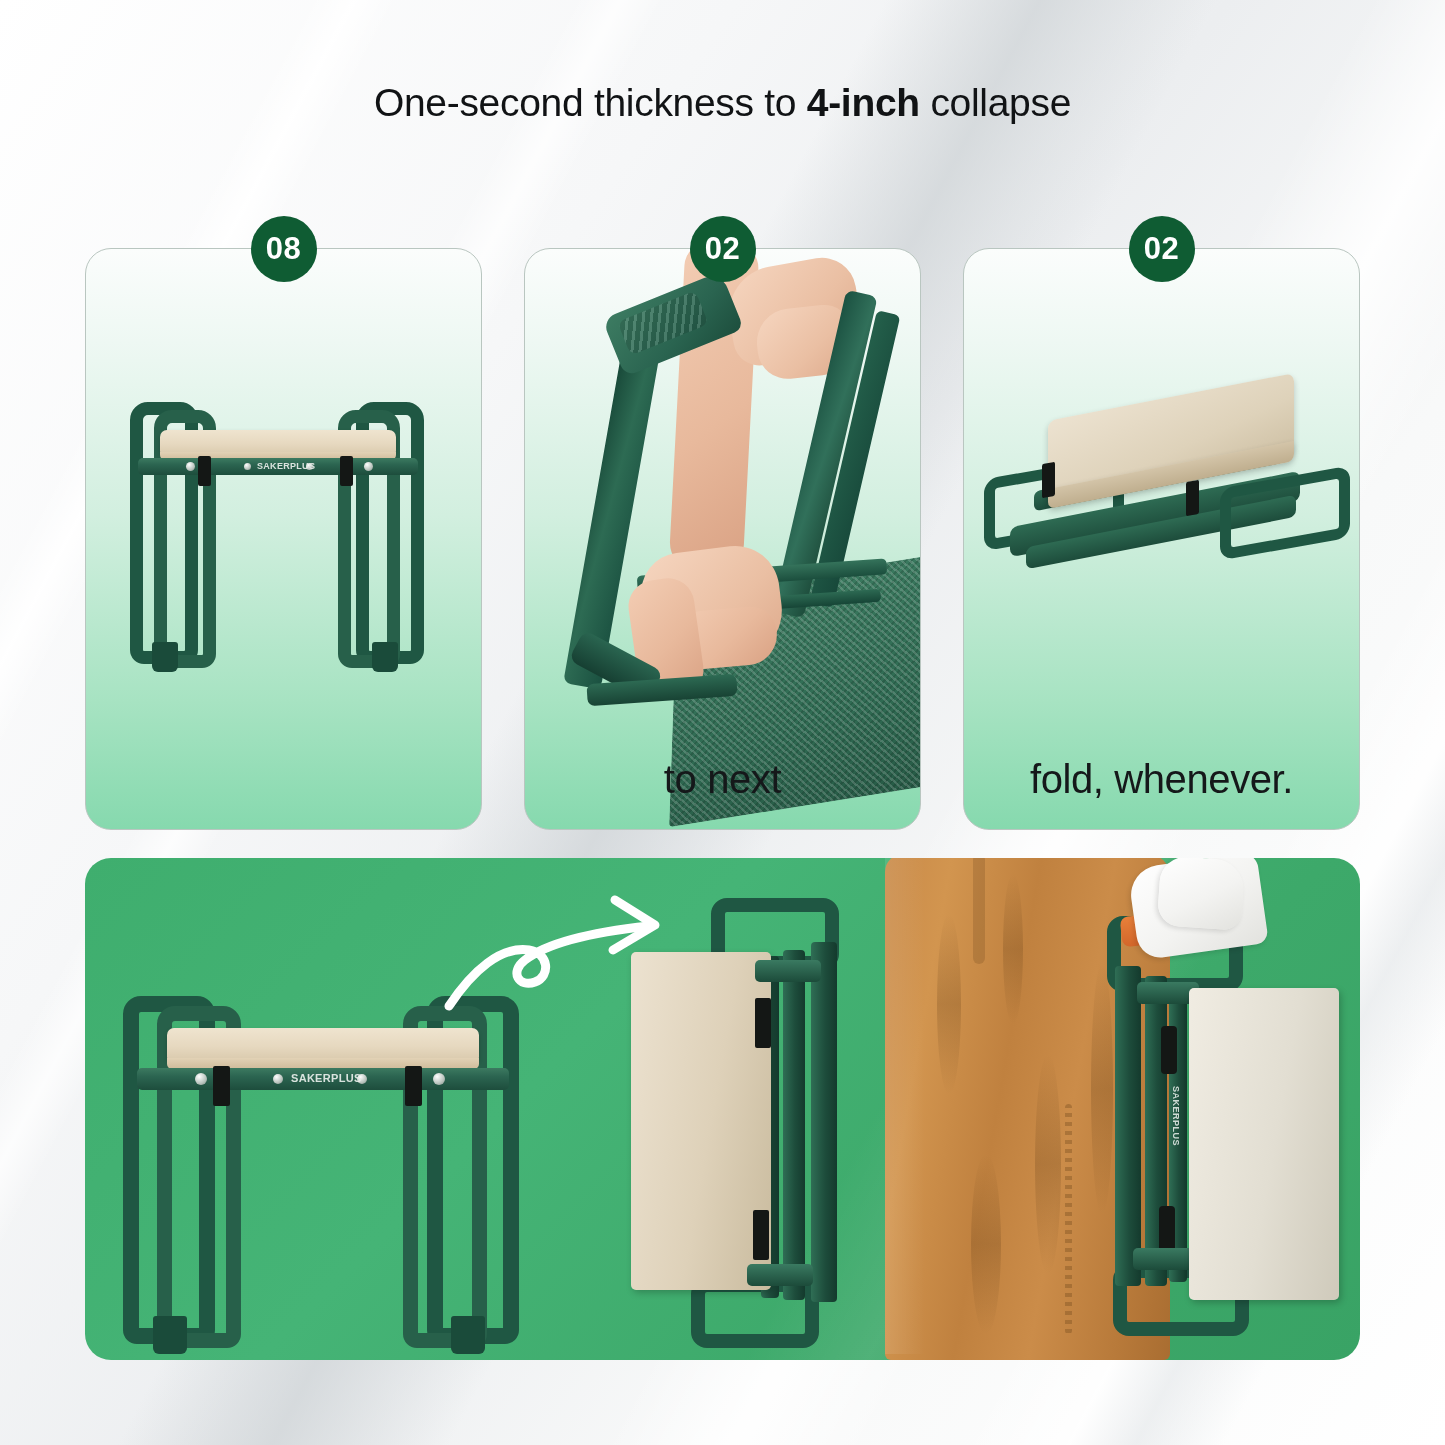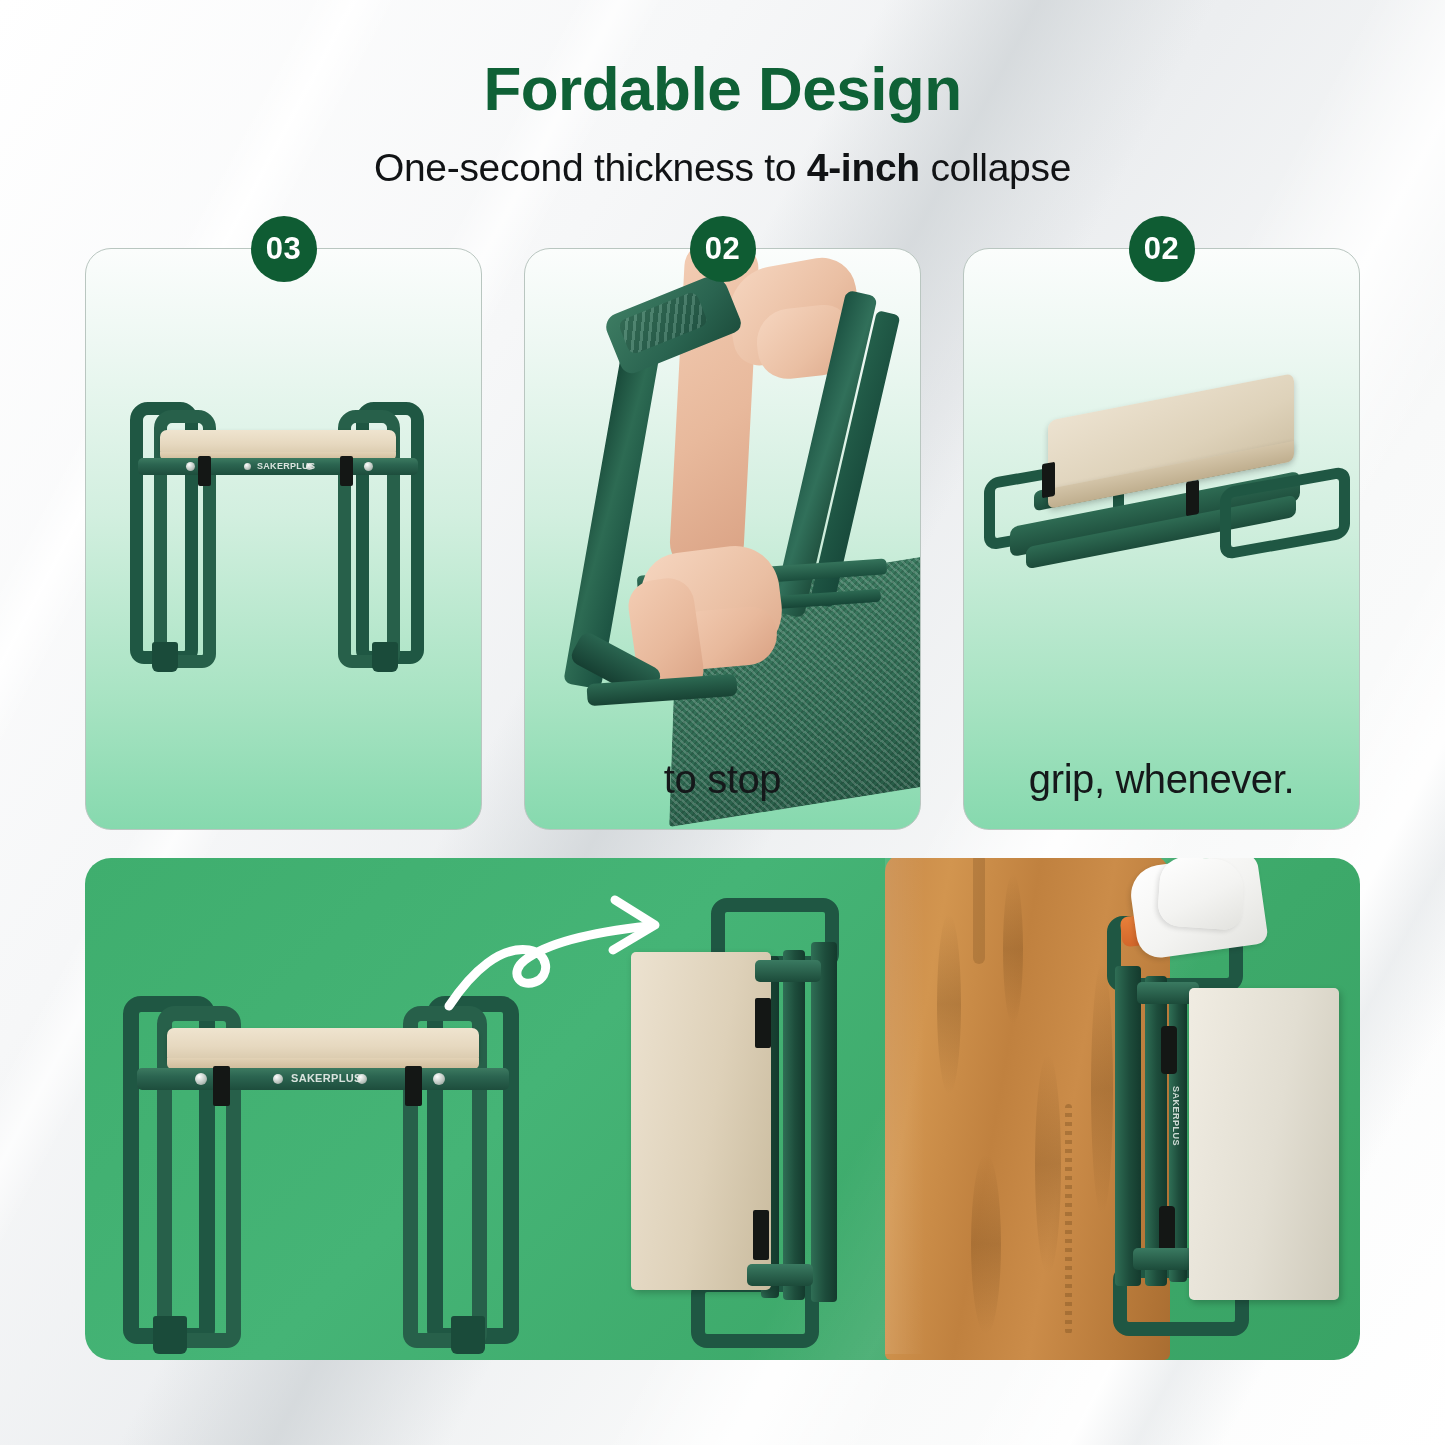--- a/index.html
+++ b/index.html
@@ -276,21 +276,20 @@
   
   .arrow { position: absolute; }
 </style>
 </head>
 <body>
 
 <div class="bg"></div>
 <div class="bg2"></div>
 
 <div class="header">
-  <h1 class="title">Fordable Design</h1>
   <p class="subtitle"><span>One-second thickness to </span><b>4-inch</b><span> collapse</span></p>
 </div>
 
 <div class="row">
 
   <div class="panel noclip">
     <div class="panel-inner">
 
       <div class="kn" style="left:38px; top:145px; width:320px; height:290px;">
 
@@ -314,21 +313,21 @@
         <div class="rivet" style="left:240px; top:68px; width:9px; height:9px;"></div>
         <div class="rivet" style="left:120px; top:69px; width:7px; height:7px;"></div>
         <div class="rivet" style="left:182px; top:69px; width:7px; height:7px;"></div>
 
         <div class="logo" style="left:133px; top:67px;">SAKERPLUS</div>
 
         <div class="foot" style="left:28px; top:248px; width:26px; height:30px;"></div>
         <div class="foot" style="left:248px; top:248px; width:26px; height:30px;"></div>
       </div>
     </div>
-    <div class="badge">03</div>
+    <div class="badge">08</div>
   </div>
 
   <div class="panel noclip">
     <div class="panel-inner">
 
       <div class="skin" style="left:152px; top:-6px; width:74px; height:330px; border-radius:24px 24px 30px 30px; transform:rotate(3deg);"></div>
 
       <div class="skin2" style="left:204px; top:14px; width:130px; height:96px; border-radius:48px 34px 40px 26px; transform:rotate(-10deg);"></div>
       <div class="skin2" style="left:232px; top:58px; width:96px; height:70px; border-radius:34px 28px 34px 30px; transform:rotate(-6deg);"></div>
 
@@ -350,21 +349,21 @@
       <div class="skin" style="left:148px; top:360px; width:104px; height:58px; border-radius:30px 26px 30px 28px; transform:rotate(-5deg);"></div>
 
       <div class="skin" style="left:108px; top:330px; width:66px; height:118px; border-radius:26px; transform:rotate(-8deg);"></div>
 
       <div style="position:absolute; left:46px; top:400px; width:90px; height:34px; background:linear-gradient(180deg,#2a6550,#163f32); border-radius:10px; transform:rotate(28deg);"></div>
       <div style="position:absolute; left:62px; top:430px; width:150px; height:22px; background:linear-gradient(180deg,#2d6a53,#184334); border-radius:7px; transform:rotate(-4deg);"></div>
       <div class="rivet" style="position:absolute; left:188px; top:492px; width:12px; height:12px;"></div>
     </div>
     <div class="badge">02</div>
     <div class="caption">
-      <div>to stop</div>
+      <div>to next</div>
     </div>
   </div>
 
   <div class="panel noclip">
     <div class="panel-inner">
       <div class="flat" style="left:18px; top:130px; width:370px; height:230px;">
 
         <div class="loop" style="left:2px; top:88px; width:140px; height:72px; transform: skewY(-10deg);"></div>
 
         <div class="frame" style="left:28px; top:120px; width:290px; height:30px; transform: skewY(-11deg); border-radius:8px;"></div>
@@ -383,21 +382,21 @@
         <div class="pad" style="left:66px; top:86px; width:246px; height:20px; transform: skewY(-11deg); background:linear-gradient(180deg,#d3c4a8,#bfae8e); border-radius:0 0 7px 7px;"></div>
 
         <div class="kn">
           <div class="strap" style="left:60px; top:84px; width:13px; height:34px; transform: skewY(-11deg);"></div>
           <div class="strap" style="left:204px; top:102px; width:13px; height:34px; transform: skewY(-11deg);"></div>
         </div>
       </div>
     </div>
     <div class="badge">02</div>
     <div class="caption">
-      <div>grip, whenever.</div>
+      <div>fold, whenever.</div>
     </div>
   </div>
 </div>
 
 <div class="bottom">
   <div class="sheen"></div>
 
   <div class="kn" style="left:30px; top:128px; width:430px; height:370px;">
     <div class="leg" style="left:8px; top:10px; width:92px; height:348px; border-width:16px;"></div>
     <div class="leg" style="left:312px; top:10px; width:92px; height:348px; border-width:16px;"></div>

